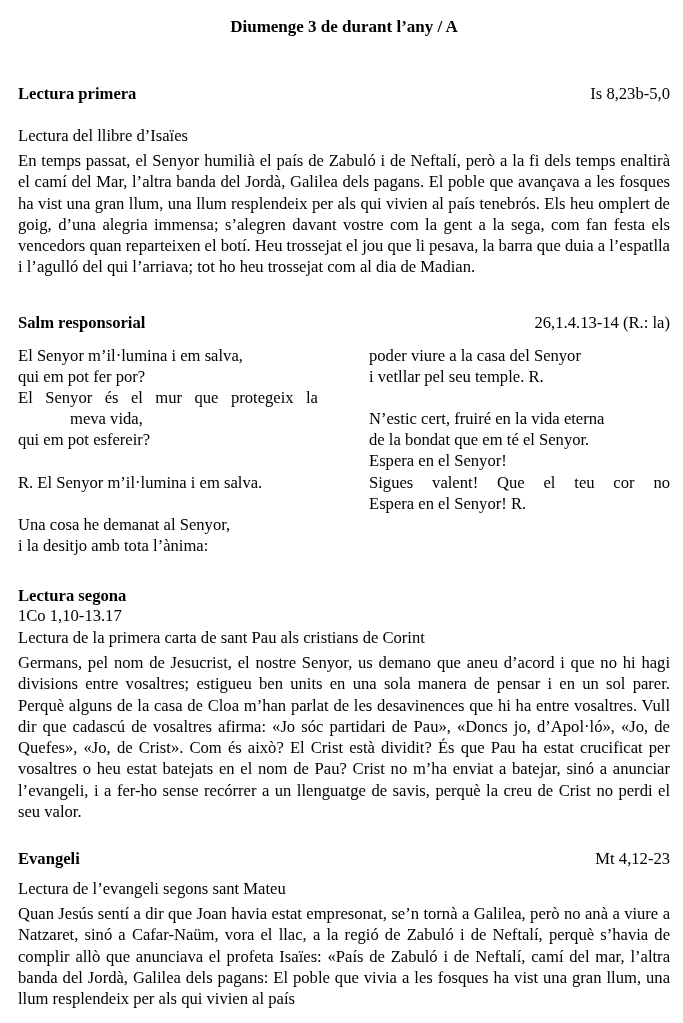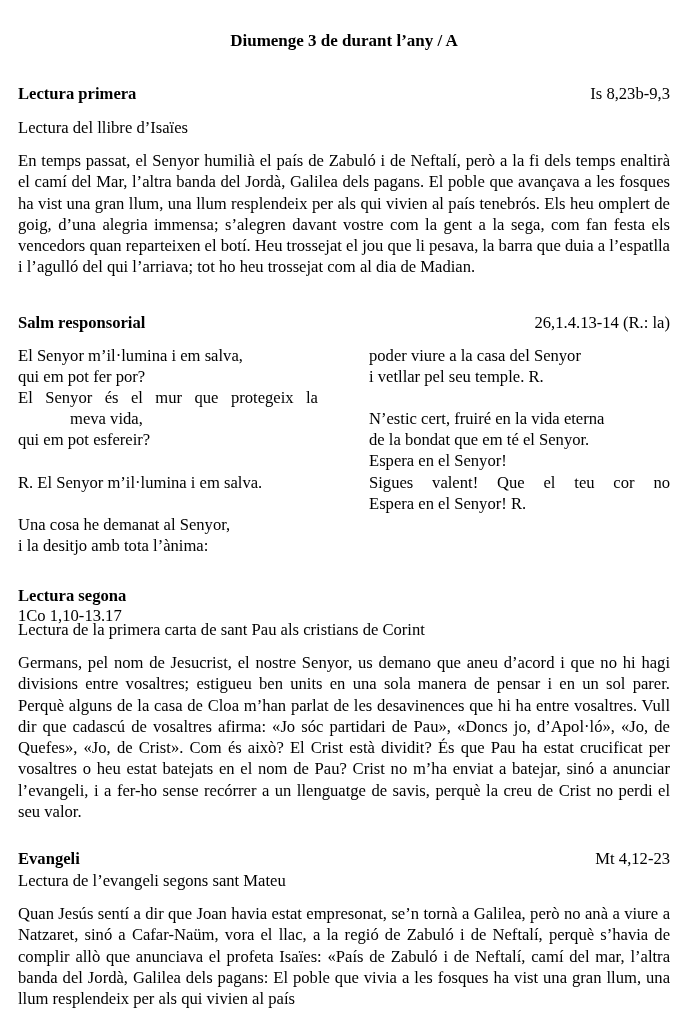--- a/index.html
+++ b/index.html
@@ -3,46 +3,46 @@
 <meta charset="utf-8">
 <style>
   html, body { margin: 0; padding: 0; background: #ffffff; }
   body {
     width: 683px; height: 1023px; overflow: hidden; position: relative;
     font-family: "Liberation Serif", serif; color: #000; font-size: 16.6px;
   }
   .page { position: absolute; left: 18px; top: 0; width: 652px; }
   .title {
     position: absolute; left: 0; width: 652px; top: 17px; text-align: center;
-    font-weight: bold; font-size: 17px; line-height: 20px; margin-top: 14px;
+    font-weight: bold; font-size: 17px; line-height: 20px;
   }
   .sec-head {
     position: absolute; left: 0; width: 652px; display: flex; justify-content: space-between;
     line-height: 20px;
   }
   .sec-head .name { font-weight: bold; }
-  .line { position: absolute; left: 0; white-space: nowrap; line-height: 20px; }
+  .line { position: absolute; left: 0; white-space: nowrap; line-height: 20px; margin-top: 8px; }
   .para {
     position: absolute; left: 0; width: 652px; text-align: justify; line-height: 21.3px;
   }
   .col { position: absolute; line-height: 21.1px; }
   .col .v { white-space: nowrap; height: 21.1px; }
   .col .v.just { white-space: normal; text-align: justify; text-align-last: justify; }
   .col .v.indent { padding-left: 52px; }
   .col .gap { height: 21.1px; }
 </style>
 </head>
 <body>
 
 <div class="page">
   <div class="title">Diumenge 3 de durant l’any / A</div>
 
   <div class="sec-head" style="top:84px;">
     <span class="name">Lectura primera</span>
-    <span>Is 8,23b-9,3</span>
+    <span>Is 8,23b-5,0</span>
   </div>
   <div class="line" style="top:118px;">Lectura del llibre d’Isaïes</div>
   <div class="para" style="top:150px;">En temps passat, el Senyor humilià el país de Zabuló i de Neftalí, però a la fi dels temps enaltirà el camí del Mar, l’altra banda del Jordà, Galilea dels pagans. El poble que avançava a les fosques ha vist una gran llum, una llum resplendeix per als qui vivien al país tenebrós. Els heu omplert de goig, d’una alegria immensa; s’alegren davant vostre com la gent a la sega, com fan festa els vencedors quan reparteixen el botí. Heu trossejat el jou que li pesava, la barra que duia a l’espatlla i l’agulló del qui l’arriava; tot ho heu trossejat com al dia de Madian.</div>
 
   <div class="sec-head" style="top:313px;">
     <span class="name">Salm responsorial</span>
     <span>26,1.4.13-14 (R.: la)</span>
   </div>
   <div class="col" style="top:345px; left:0; width:300px;">
     <div class="v">El Senyor m’il·lumina i em salva,</div>

